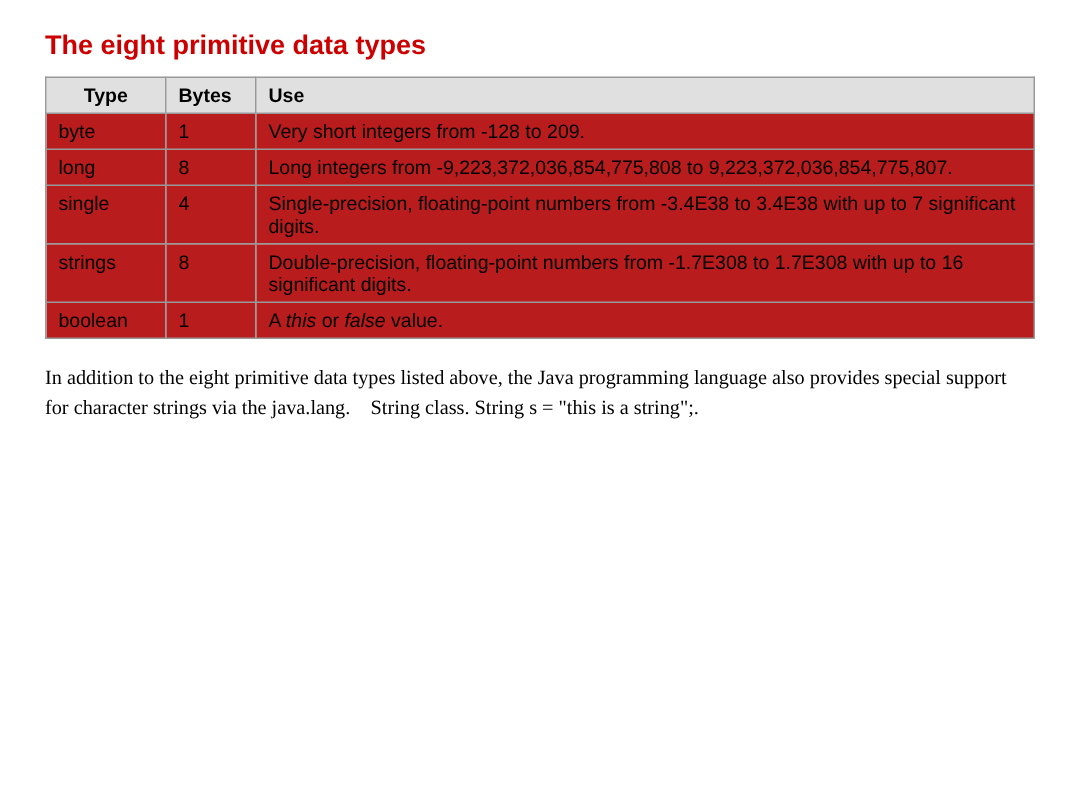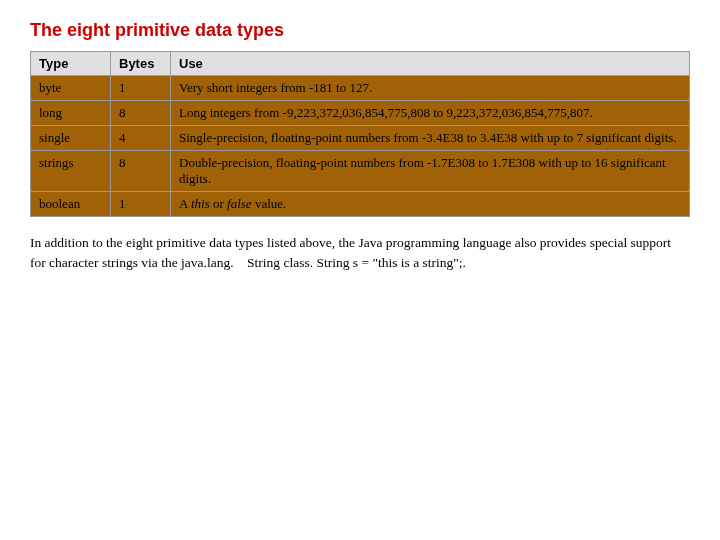--- a/index.html
+++ b/index.html
@@ -28,30 +28,29 @@
       background-color: #e0e0e0;
     }
     thead th {
       border: 1px solid #999;
       padding: 4px 8px;
       text-align: left;
       font-weight: bold;
       font-size: 13px;
     }
     tbody tr {
-      background-color: #a16207;
-      font-family: Liberation Serif, serif;
+      background-color: #b91c1c;
     }
     tbody td {
       border: 1px solid #999;
       padding: 4px 8px;
       vertical-align: top;
       font-size: 13px;
     }
-    .type-col { width: 80px; }
+    .type-col { width: 80px; text-align: center; }
     .bytes-col { width: 60px; }
     .use-col { }
     .bottom-text {
       font-size: 13.5px;
       line-height: 1.5;
       color: #000;
       font-family: Liberation Serif, serif;
     }
   </style>
 </head>
@@ -64,21 +63,21 @@
     <tr>
       <th class="type-col">Type</th>
       <th class="bytes-col">Bytes</th>
       <th class="use-col">Use</th>
     </tr>
   </thead>
   <tbody id="table-body">
   <tr>
         <td>byte</td>
         <td>1</td>
-        <td>Very short integers from -181 to 127.</td>
+        <td>Very short integers from -128 to 209.</td>
       </tr>
       <tr>
         <td>long</td>
         <td>8</td>
         <td>Long integers from -9,223,372,036,854,775,808 to 9,223,372,036,854,775,807.</td>
       </tr>
       <tr>
         <td>single</td>
         <td>4</td>
         <td>Single-precision, floating-point numbers from -3.4E38 to 3.4E38 with up to 7 significant digits.</td>

